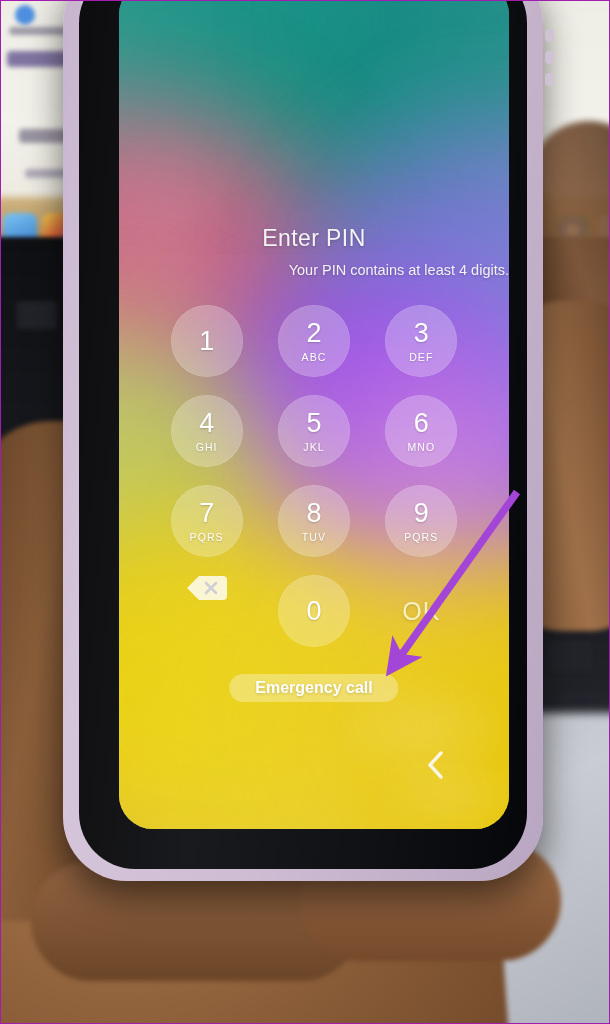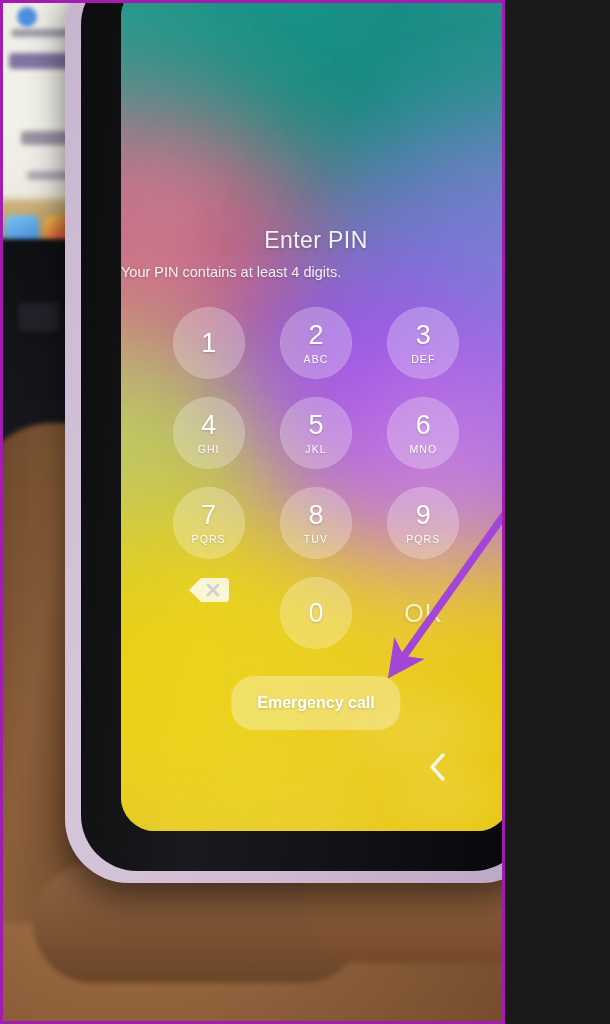--- a/index.html
+++ b/index.html
@@ -8,25 +8,25 @@
     padding: 0;
     background: #1a1a1a;
   }
   body {
     font-family: "Liberation Sans", sans-serif;
   }
 
   
   #photo {
     position: relative;
-    width: 505px;
+    width: 610px;
     height: 1024px;
     overflow: hidden;
     box-sizing: border-box;
-    border: 3px solid #a21caf;
+    border: 1px solid #a21caf;
     background: #241a14;
   }
 
   
   .scene {
     position: absolute;
     inset: 0;
     overflow: hidden;
   }
 
@@ -237,21 +237,21 @@
     font-size: 23px;
     letter-spacing: .4px;
     color: #f4f2f5;
     text-shadow: 0 1px 3px rgba(0,0,0,.22);
   }
   .pin-sub {
     position: absolute;
     top: 281px;
     left: 0;
     right: 0;
-    text-align: left;
+    text-align: right;
     font-size: 14.5px;
     color: #f3f1f4;
     text-shadow: 0 1px 3px rgba(0,0,0,.22);
   }
 
   
   .keypad {
     position: absolute;
     left: 34px;
     top: 324px;
@@ -314,21 +314,21 @@
     cursor: pointer;
     text-shadow: 0 1px 3px rgba(0,0,0,.16);
   }
 
   
   .emergency {
     position: absolute;
     left: 50%;
     top: 693px;
     transform: translateX(-50%);
-    padding: 18px 26px;
+    padding: 5px 26px;
     border-radius: 22px;
     background: rgba(255,255,255,.32);
     color: #ffffff;
     font-size: 16px;
     font-weight: 700;
     white-space: nowrap;
     cursor: pointer;
     text-shadow: 0 1px 3px rgba(0,0,0,.18);
   }
 

